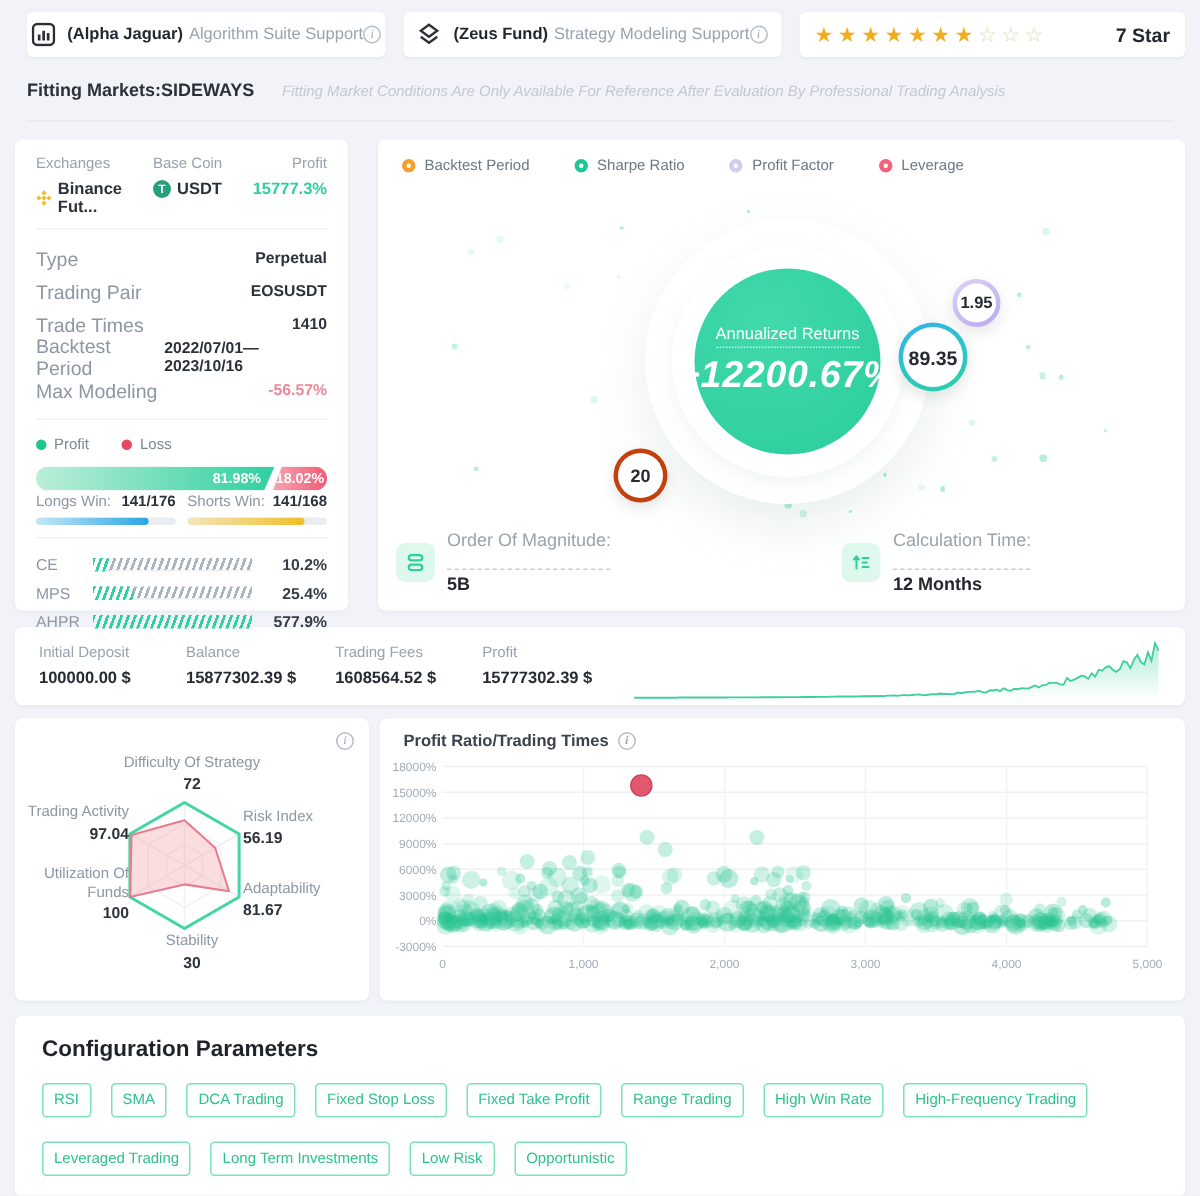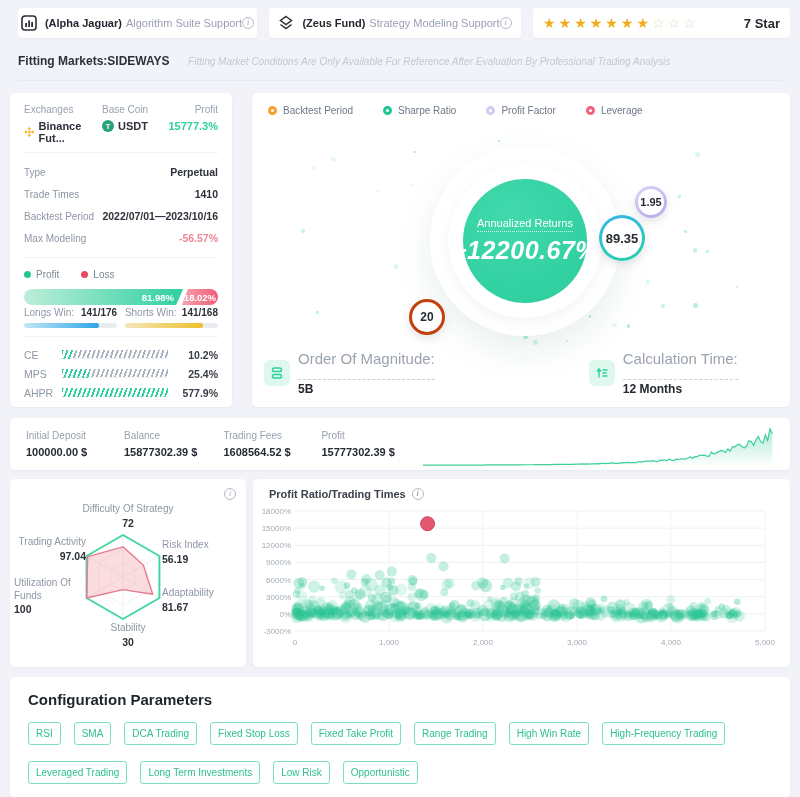--- a/index.html
+++ b/index.html
@@ -34,21 +34,21 @@
   .left-card { width:222px; height:314px; padding:11px 14px; }
   .triple { display:flex; }
   .triple .col { flex:1; }
   .triple .col:nth-child(2){ flex:0 0 62px; }
   .triple .col:last-child { flex:0 0 54px; text-align:right; }
   .lab { font-size:10px; color:#99a1af; }
   .triple .val { margin-top:5px; font-size:11px; font-weight:bold; color:#2c313a; display:flex; align-items:center; gap:4px; }
   .triple .col:last-child .val { justify-content:flex-end; color:#2fd0a0; }
   .divider { border-top:1px solid #f0f2f6; margin:8px 0; }
   .kv-row { display:flex; justify-content:space-between; align-items:center; height:22px; }
-  .kv-label { font-size:10px; color:#8d96a4; }
+  .kv-label { font-size:13px; color:#8d96a4; }
   .kv-value { font-size:10.5px; color:#2c313a; font-weight:600; }
   .kv-value.neg { color:#ef8796; }
   .pl-legend { display:flex; gap:22px; align-items:center; height:16px; margin-top:2px; }
   .pl-item { display:flex; align-items:center; gap:5px; font-size:10px; color:#7d8694; }
   .dot { width:7px; height:7px; border-radius:50%; }
   .pl-bar { position:relative; height:16px; margin:7px 0 0; }
   .pl-green { position:absolute; left:0; top:0; bottom:0; width:81.98%; border-radius:8px 0 0 8px;
       background:linear-gradient(90deg,#bdeeda,#2fd0a0);
       clip-path:polygon(0 0,100% 0,calc(100% - 7px) 100%,0 100%);
       display:flex; align-items:center; justify-content:flex-end; padding-right:9px;
@@ -98,42 +98,42 @@
   .bub1 .b-val { font-size:11px; }
   .bub2 { left:347px; top:122px; width:46px; height:46px; background:linear-gradient(160deg,#35b4ec,#27d1a6); }
   .bub2 .b-val { font-size:13px; }
   .bub3 { left:157px; top:206px; width:36px; height:36px; background:#c2410c; }
   .bub3 .b-val { font-size:12px; }
   .g-footer { position:absolute; left:12px; right:12px; bottom:11px; display:flex; z-index:3; }
   .gf-item { display:flex; gap:8px; align-items:center; }
   .gf-item.second { margin-left:154px; }
   .gf-icon { width:26px; height:26px; border-radius:6px; background:#dff8ee; display:flex;
       align-items:center; justify-content:center; flex:none; }
-  .gf-label { font-size:15px; color:#9aa3ad; border-bottom:1px dashed #c8cfd8; padding-bottom:12px; }
+  .gf-label { font-size:12px; color:#9aa3ad; border-bottom:1px dashed #c8cfd8; padding-bottom:12px; }
   .gf-value { font-size:12px; font-weight:bold; color:#23282f; margin-top:2px; }
 
   
   .strip-card { margin:11px 10px 0; height:52px; display:flex; align-items:center; padding:0 16px; }
   .s-stat { margin-right:26px; min-width:72px; }
   .s-label { font-size:10px; color:#99a1af; }
   .s-value { font-size:11px; font-weight:bold; color:#262b33; margin-top:5px; }
   .spark-wrap { flex:1; height:44px; margin-top:4px; }
 
   
   .bottom-row { display:flex; gap:7px; padding:9px 10px 0; }
   .radar-card { width:236px; height:188px; position:relative; }
   .radar-card .info-ic { position:absolute; right:10px; top:9px; margin:0; }
   #radar-svg { position:absolute; left:0; top:10px; }
   .r-label { position:absolute; font-size:10px; color:#8d96a4; line-height:1.25; z-index:2; }
   .r-value { font-size:10.5px; font-weight:bold; color:#2c313a; margin-top:1px; }
   .pos0 { left:0; right:0; top:24px; text-align:center; }
   .pos1 { left:152px; top:60px; text-align:left; }
   .pos2 { left:152px; top:108px; text-align:left; }
   .pos3 { left:0; right:0; top:143px; text-align:center; }
-  .pos4 { right:160px; top:98px; text-align:left; width:72px; }
+  .pos4 { right:160px; top:98px; text-align:right; width:72px; }
   .pos5 { right:160px; top:57px; text-align:right; width:90px; }
 
   .scatter-card { flex:1; height:188px; position:relative; }
   .sc-title { position:absolute; left:16px; top:9px; display:flex; align-items:center; gap:6px;
       font-size:11px; font-weight:bold; color:#3c424c; }
   .sc-title .info-ic { margin-left:0; }
   #scatter-svg { position:absolute; left:8px; top:24px; }
 
   
   .config-card { margin:10px 10px 0; height:121px; padding:14px 18px; }
@@ -222,20 +222,24 @@
           <div class="val">
               <span>15777.3%</span>
             </div>
         </div>
       </div>
       <div class="divider"></div>
       <div id="kv-rows">
           <div class="kv-row">
             <span class="kv-label">Type</span>
             <span class="kv-value">Perpetual</span>
+          </div>
+          <div class="kv-row">
+            <span class="kv-label">Trading Pair</span>
+            <span class="kv-value">EOSUSDT</span>
           </div>
           <div class="kv-row">
             <span class="kv-label">Trade Times</span>
             <span class="kv-value">1410</span>
           </div>
           <div class="kv-row">
             <span class="kv-label">Backtest Period</span>
             <span class="kv-value">2022/07/01—2023/10/16</span>
           </div>
           <div class="kv-row">

